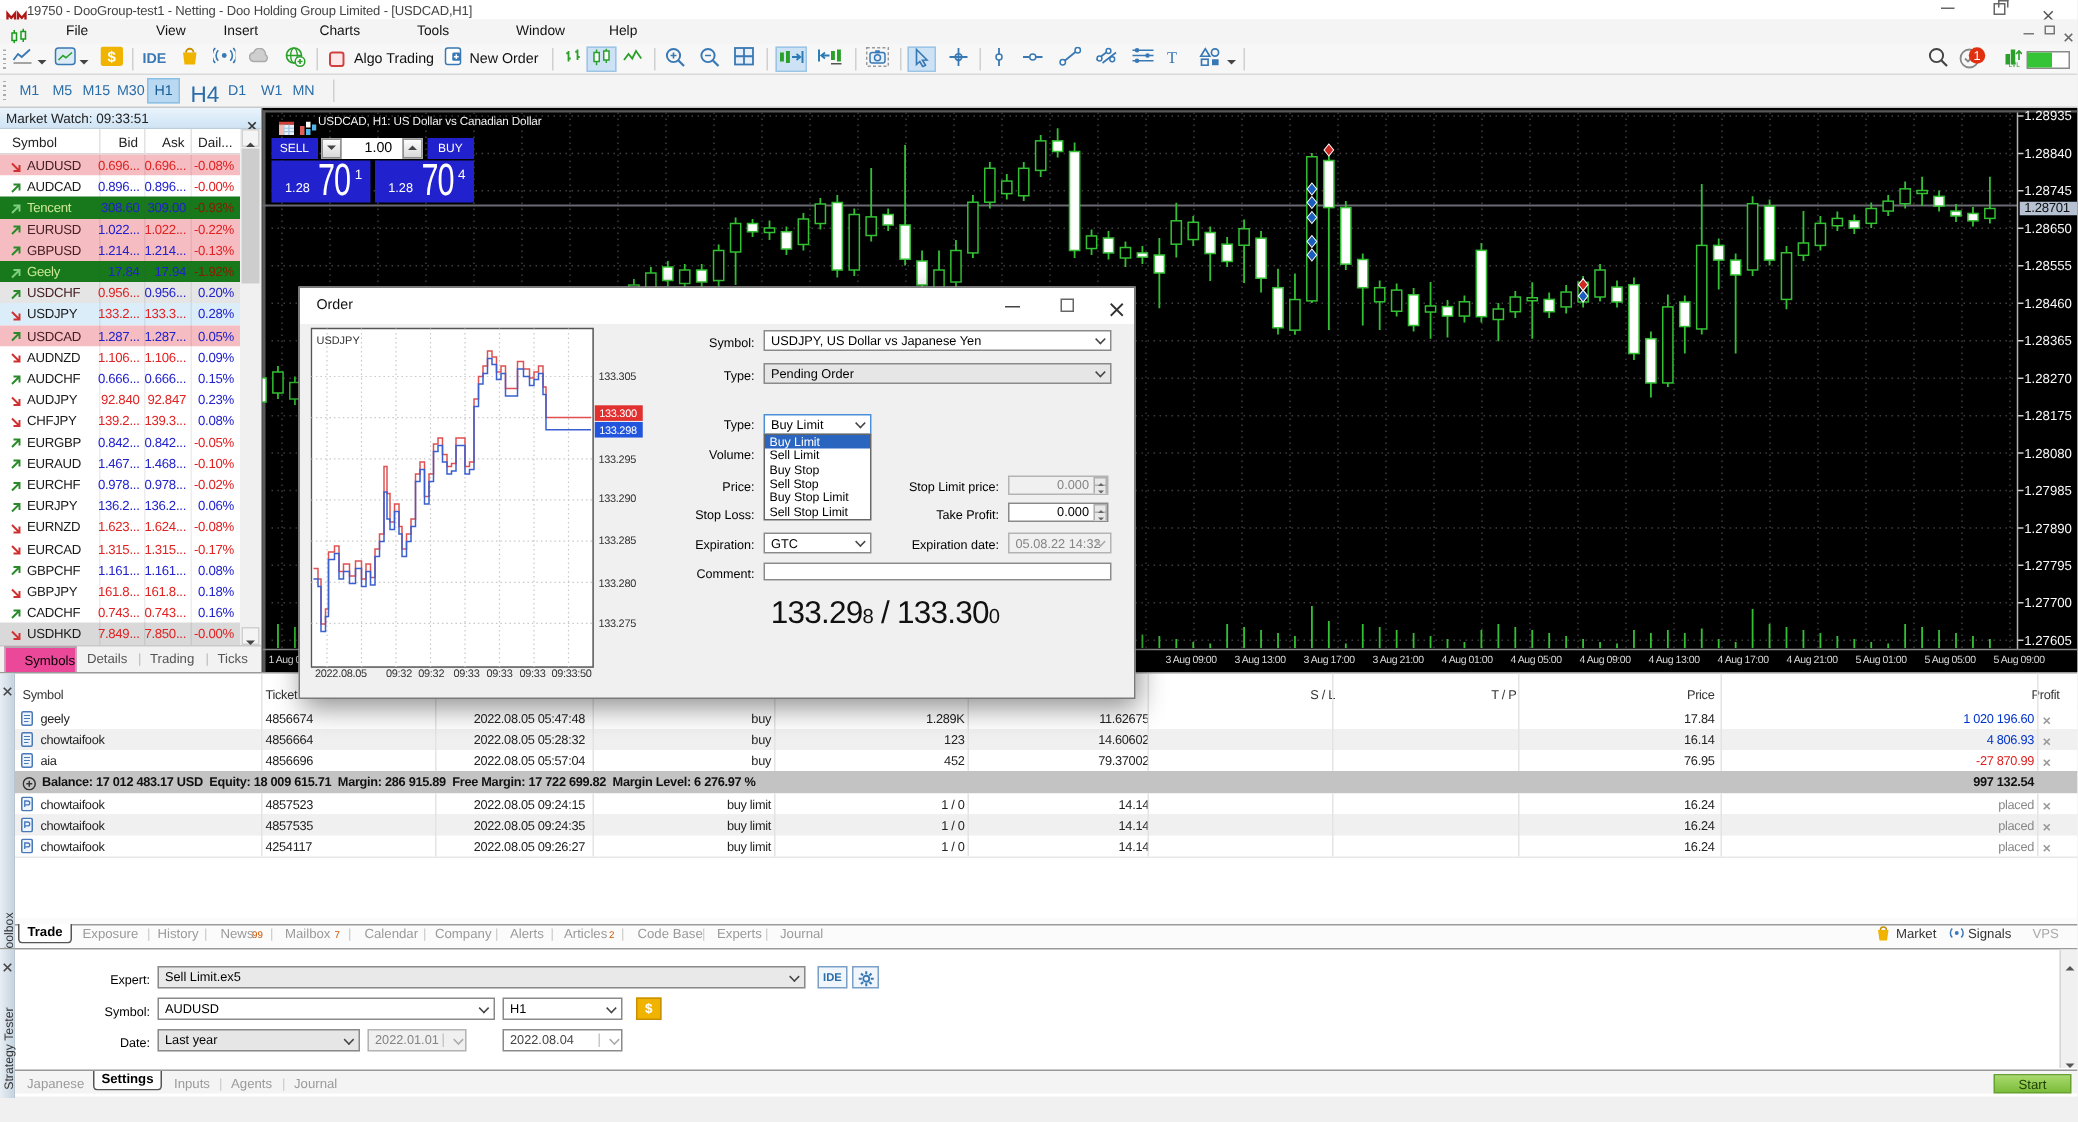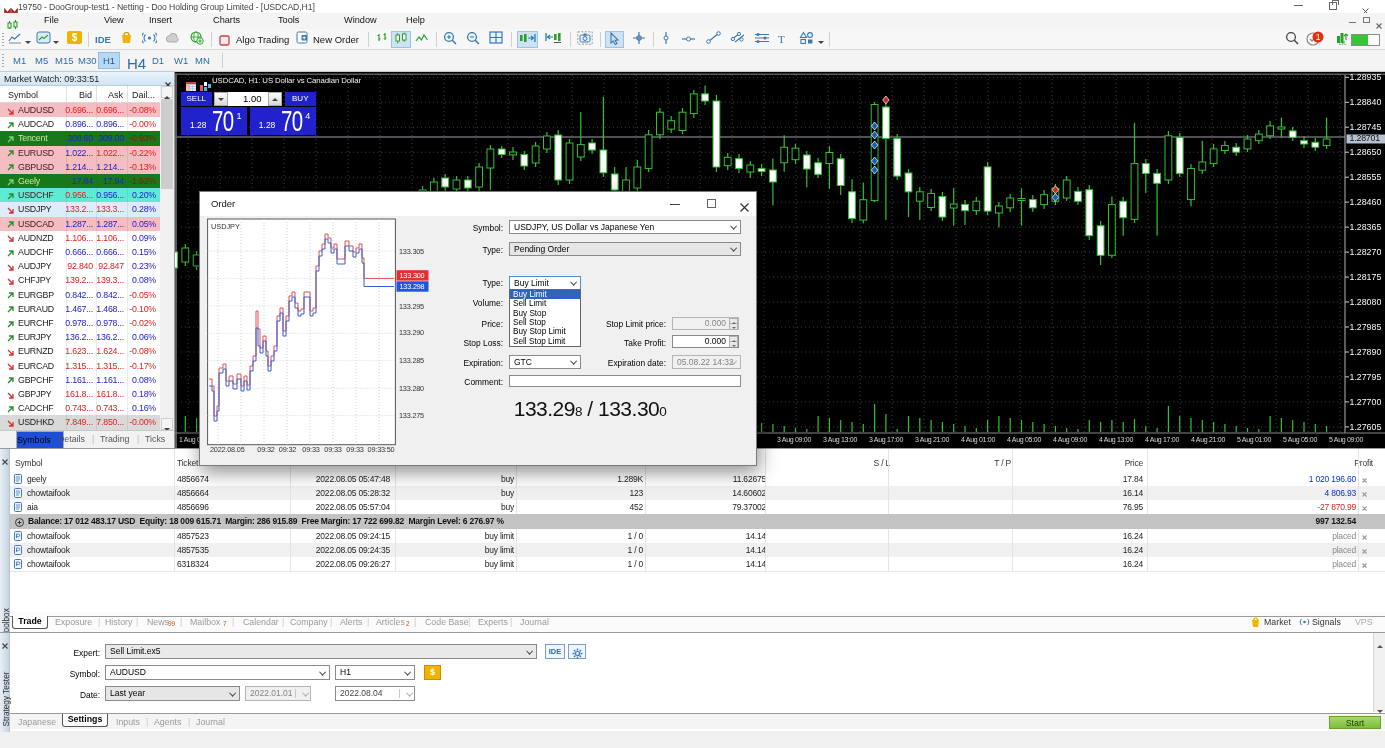--- a/index.html
+++ b/index.html
@@ -288,21 +288,21 @@
       </div>
       <div class="mwr" style="top:102.00000000000001px;background:#17791b">
         <span style="left:6px;top:2.5px"><svg width="9" height="9" viewBox="0 0 9 9" style="">
             <path d="M2 7l5-5M7 6V2h-4" stroke="#7ecf7e" stroke-width="1.3" fill="none"></path>
           </svg></span>
         <span style="left:18px;color:#cde896">Geely</span>
         <span class="r" style="left:52px;width:41px;color:#2222cc">17.84</span>
         <span class="r" style="left:83px;width:41px;color:#2222cc">17.94</span>
         <span class="r" style="left:116px;width:40px;color:#8b1a00">-1.92%</span>
       </div>
-      <div class="mwr" style="top:116.20000000000002px;background:#5eead4">
+      <div class="mwr" style="top:116.20000000000002px;background:#e5e5e5">
         <span style="left:6px;top:2.5px"><svg width="9" height="9" viewBox="0 0 9 9" style="">
             <path d="M2 7l5-5M7 6V2h-4" stroke="#2a8a2a" stroke-width="1.3" fill="none"></path>
           </svg></span>
         <span style="left:18px;color:#472025">USDCHF</span>
         <span class="r" style="left:52px;width:41px;color:#e02222">0.956...</span>
         <span class="r" style="left:83px;width:41px;color:#2222cc">0.956...</span>
         <span class="r" style="left:116px;width:40px;color:#2222cc">0.20%</span>
       </div>
       <div class="mwr" style="top:130.4px;background:#dcedfa">
         <span style="left:6px;top:2.5px"><svg width="9" height="9" viewBox="0 0 9 9" style="">
@@ -450,21 +450,21 @@
       </div>
       <div class="abs" style="left:66px;top:31px;width:1px;height:327px;background:rgba(80,80,80,0.10)"></div>
       <div class="abs" style="left:96px;top:31px;width:1px;height:327px;background:rgba(80,80,80,0.10)"></div>
       <div class="abs" style="left:127px;top:31px;width:1px;height:327px;background:rgba(80,80,80,0.10)"></div>
       <div class="abs" style="left:160px;top:14px;width:14px;height:344px;background:#f0f0f0">
         <div class="abs c" style="left:1px;top:0;width:12px;height:12px;background:#f4f4f4;border:1px solid #d0d0d0"><span class="arru" style="vertical-align:2px;border-bottom-color:#444"></span></div>
         <div class="abs" style="left:1px;top:13px;width:12px;height:90px;background:#cdcdcd"></div>
         <div class="abs c" style="left:1px;top:332px;width:12px;height:12px;background:#f4f4f4;border:1px solid #d0d0d0"><span class="arrd" style="vertical-align:2px;border-top-color:#444"></span></div>
       </div>
       <div class="abs" style="left:0;top:358px;width:174px;height:18px;background:#f2f2f2;border-top:1px solid #c9c9c9;font-size:8.8px;color:#555">
-        <div class="abs" style="left:16px;top:0px;width:48px;height:17px;background:#1d4ed8;border:1px solid #aaa;border-bottom:none;text-align:left;line-height:16px;color:#000">Symbols</div>
+        <div class="abs" style="left:3px;top:0px;width:48px;height:17px;background:#ec4899;border:1px solid #aaa;border-bottom:none;text-align:right;line-height:16px;color:#000">Symbols</div>
         <div class="abs" style="left:58px;top:3px">Details</div>
         <div class="abs" style="left:92px;top:3px;color:#bbb">|</div>
         <div class="abs" style="left:100px;top:3px">Trading</div>
         <div class="abs" style="left:137px;top:3px;color:#bbb">|</div>
         <div class="abs" style="left:145px;top:3px">Ticks</div>
       </div>
     </div>
     <div class="abs" style="left:175px;top:72px;width:1210px;height:376px;background:#000">
       <svg width="1210" height="376" viewBox="0 0 1210 376" style="display:block">
         <rect width="1210" height="376" fill="#000"></rect>
@@ -772,21 +772,21 @@
             <path d="M1.5 1.5L5.5 5.5M5.5 1.5L1.5 5.5" stroke="#999" stroke-width="1.1"></path>
           </svg></span>
       </div>
       <div class="abs" style="left:10px;top:108.0px;width:1375px;height:1px;background:#e8e8e8"></div>
       <div class="tbr" style="top:108.0px;background:#fff;color:#222">
         <span style="left:4px;top:2px"><svg width="8" height="10" viewBox="0 0 8 10" style="">
             <rect x="0.5" y="0.5" width="7" height="9" rx="1" fill="#eef4fb" stroke="#4878b8"></rect>
             <path d="M2.5 7V3h2a1.3 1.3 0 010 2.6h-2" stroke="#4878b8" stroke-width="0.9" fill="none"></path>
           </svg></span>
         <span style="left:17px">chowtaifook</span>
-        <span style="left:167px">6318324</span>
+        <span style="left:167px">4254117</span>
         <span class="r" style="left:280px;width:100px">2022.08.05 09:26:27</span>
         <span class="r" style="left:404px;width:100px">buy limit</span>
         <span class="r" style="left:533px;width:100px">1 / 0</span>
         <span class="r" style="left:656px;width:100px">14.14</span>
         <span class="r" style="left:1033px;width:100px">16.24</span>
         <span class="r" style="left:1246px;width:100px;color:#888">placed</span>
         <span style="left:1351px;top:2px"><svg width="7" height="7" viewBox="0 0 7 7" style="">
             <path d="M1.5 1.5L5.5 5.5M5.5 1.5L1.5 5.5" stroke="#999" stroke-width="1.1"></path>
           </svg></span>
       </div>

